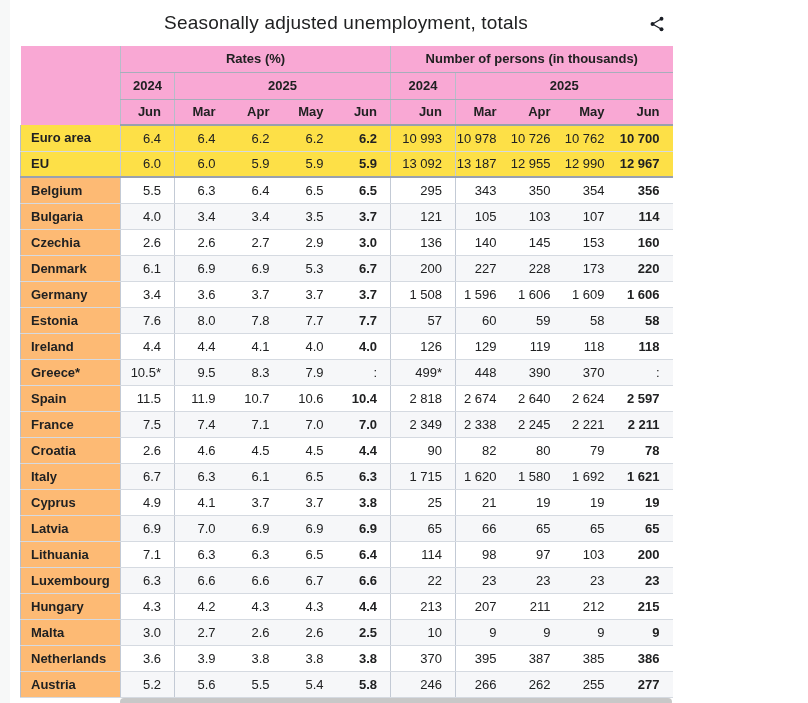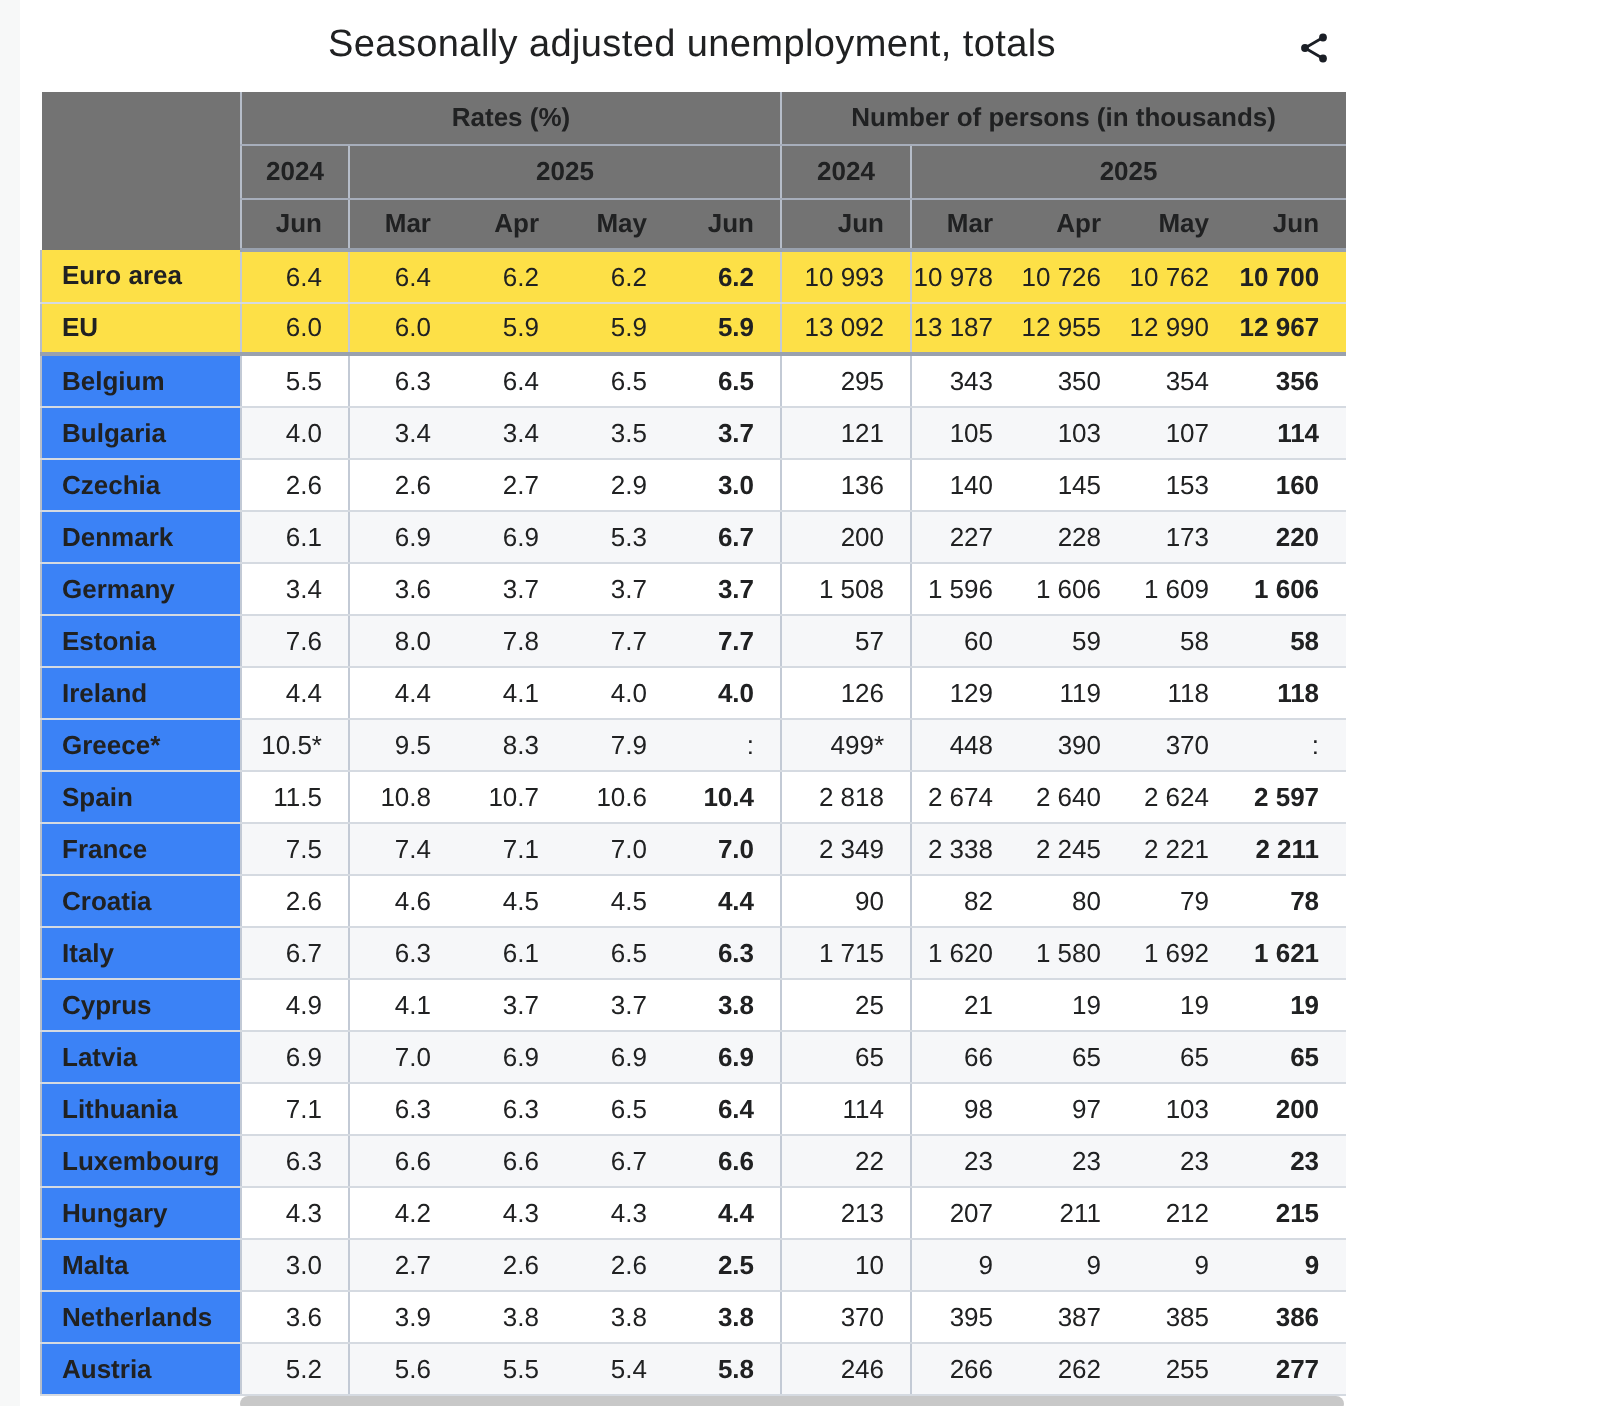--- a/index.html
+++ b/index.html
@@ -39,39 +39,39 @@
     width: 652px;
     font-size: 13px;
   }
   col.c-country { width: 100px; }
   col.c-r { width: 54px; }
   col.c-p0 { width: 65px; }
   col.c-p { width: 54px; }
   col.c-plast { width: 55px; }
 
   thead th {
-    background: #737373;
+    background: #f9a8d4;
     font-weight: bold;
     height: 26px;
     border-bottom: 1px solid #a7aebb;
     text-align: center;
     font-size: 13px;
   }
   thead tr.years th { height: 27px; }
   thead th.corner { border-bottom: none; }
   thead tr.months th {
     border-bottom: 2px solid #99a1ae;
     text-align: right;
     padding-right: 13px;
   }
   thead th.vsep, td.sep, tbody th.csep { border-left: 1px solid #b6bdc9; }
 
   tbody tr { height: 26px; }
   tbody th {
-    background: #3b82f6;
+    background: #fdba74;
     text-align: left;
     padding-left: 10px;
     font-weight: bold;
     border-bottom: 1px solid #d5dae1;
   }
   tbody td {
     text-align: right;
     padding-right: 13px;
     border-bottom: 1px solid #d5dae1;
     background: #ffffff;
@@ -273,21 +273,21 @@
           <td>:</td>
           <td class="sep">499*</td>
           <td class="sep">448</td>
           <td>390</td>
           <td>370</td>
           <td>:</td>
         </tr>
         <tr class="rw">
           <th class="csep">Spain</th>
           <td class="sep">11.5</td>
-          <td class="sep">10.8</td>
+          <td class="sep">11.9</td>
           <td>10.7</td>
           <td>10.6</td>
           <td class="b">10.4</td>
           <td class="sep">2 818</td>
           <td class="sep">2 674</td>
           <td>2 640</td>
           <td>2 624</td>
           <td class="b">2 597</td>
         </tr>
         <tr class="rs">

